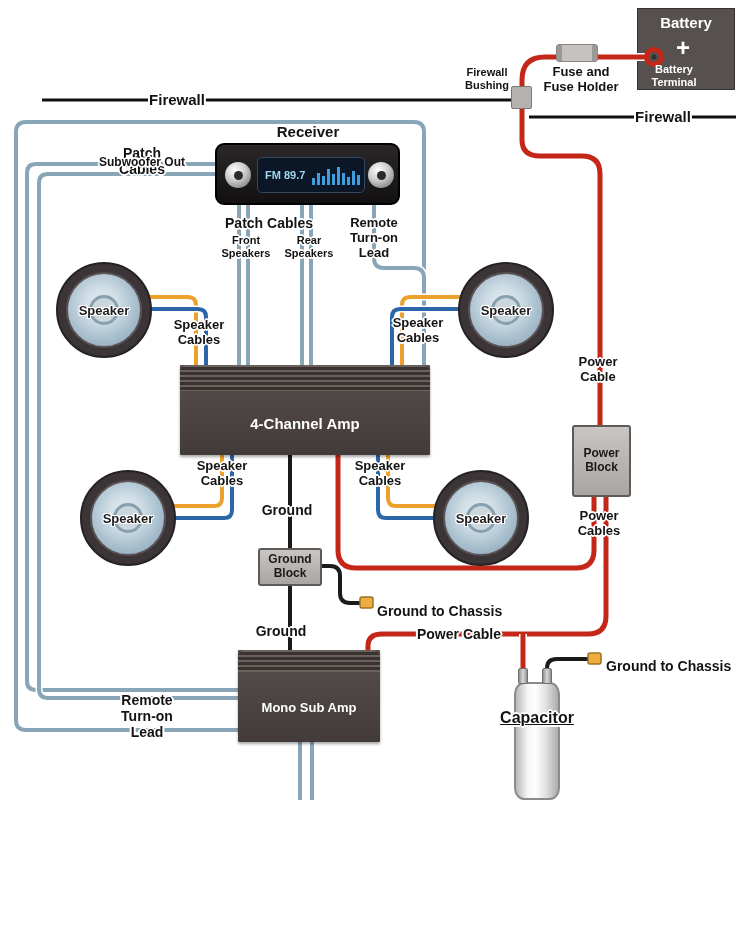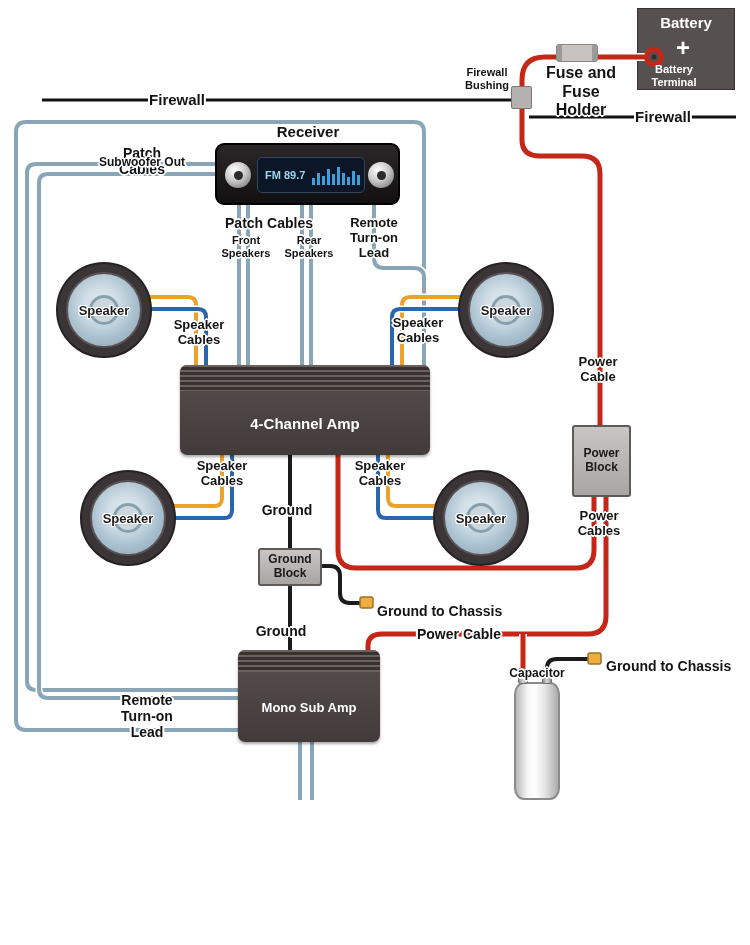--- a/index.html
+++ b/index.html
@@ -44,21 +44,21 @@
     background:radial-gradient(circle at 38% 32%,#ffffff,#c9c9c9 45%,#8c8c8c 78%,#606060);
     display:flex;align-items:center;justify-content:center;}
   .knob::after{content:"";width:9px;height:9px;border-radius:50%;background:#2c2c2c;}
   #display{position:absolute;left:40px;top:12px;width:108px;height:36px;background:#0b1726;
     border:1px solid #33465f;border-radius:5px;display:flex;align-items:center;padding:0 7px;gap:7px;}
   #freq{color:#9fd6ee;font-size:11px;font-weight:bold;white-space:nowrap;}
   #eq{display:flex;align-items:flex-end;gap:2px;height:20px;flex:1;}
   #eq i{width:3px;background:#3e9ede;display:block;}
 
   
-  .amp{position:absolute;border-radius:7px;background:linear-gradient(180deg,#574f4c,#423b39);
+  .amp{position:absolute;border-radius:1px;background:linear-gradient(180deg,#574f4c,#423b39);
     box-shadow:0 2px 3px rgba(0,0,0,.35);display:flex;flex-direction:column;}
   .amp .fins{height:26px;border-radius:7px 7px 0 0;
     background:repeating-linear-gradient(180deg,#6b625e 0 2px,#393230 2px 5px);}
   .amp.mono .fins{height:22px;}
   .amp .amp-body{flex:1;display:flex;align-items:center;justify-content:center;
     color:#fff;font-weight:bold;}
   #amp-4ch{left:180px;top:365px;width:250px;height:90px;}
   #amp-4ch .amp-body{font-size:15px;}
   #amp-mono{left:238px;top:650px;width:142px;height:92px;}
   #amp-mono .amp-body{font-size:13px;}
@@ -290,21 +290,21 @@
   <div class="cap-terminal" style="left:518px;"></div>
   <div class="cap-terminal" style="left:542px;"></div>
 
   <div id="fuse-holder"></div>
   <div id="bushing"></div>
 
   <div class="lbl" style="left:142px;top:91px;width:70px;font-size:15px;">Firewall</div>
   <div class="lbl" style="left:628px;top:108px;width:70px;font-size:15px;">Firewall</div>
   <div class="lbl" style="left:459px;top:66px;width:56px;font-size:11px;">Firewall
 Bushing</div>
-  <div class="lbl" style="left:542px;top:64px;width:78px;font-size:16px;">Fuse and
+  <div class="lbl" style="left:542px;top:64px;width:78px;font-size:13px;">Fuse and
 Fuse Holder</div>
   <div class="lbl lbl-white" style="left:639px;top:63px;width:70px;font-size:11px;">Battery
 Terminal</div>
   <div class="lbl lbl-white" style="left:668px;top:34px;width:30px;font-size:24px;">+</div>
 
   <div class="lbl" style="left:275px;top:123px;width:66px;font-size:15px;">Receiver</div>
   <div class="lbl" style="left:101px;top:145px;width:82px;font-size:14px;">Patch Cables</div>
   <div class="lbl" style="left:98px;top:156px;width:88px;font-size:12px;">Subwoofer Out</div>
   <div class="lbl" style="left:224px;top:215px;width:90px;font-size:14px;">Patch Cables</div>
   <div class="lbl" style="left:220px;top:234px;width:52px;font-size:11px;">Front
@@ -328,18 +328,18 @@
 Cable</div>
   <div class="lbl" style="left:566px;top:508px;width:66px;font-size:13px;">Power
 Cables</div>
   <div class="lbl" style="left:414px;top:626px;width:90px;font-size:14px;">Power Cable</div>
 
   <div class="lbl" style="left:258px;top:502px;width:58px;font-size:14px;">Ground</div>
   <div class="lbl lbl-left" style="left:377px;top:595px;width:160px;font-size:14px;">Ground to Chassis</div>
   <div class="lbl" style="left:252px;top:623px;width:58px;font-size:14px;">Ground</div>
   <div class="lbl lbl-left" style="left:606px;top:650px;width:160px;font-size:14px;">Ground to Chassis</div>
 
-  <div class="lbl" style="left:498px;top:667px;width:78px;font-size:12px;">Capacitor</div>
+  <div class="lbl" style="left:498px;top:709px;width:78px;font-size:16px;text-decoration:underline;">Capacitor</div>
   <div class="lbl" style="left:112px;top:692px;width:70px;font-size:14px;">Remote
 Turn-on
 Lead</div>
 
 </div>
 
 </body></html>

